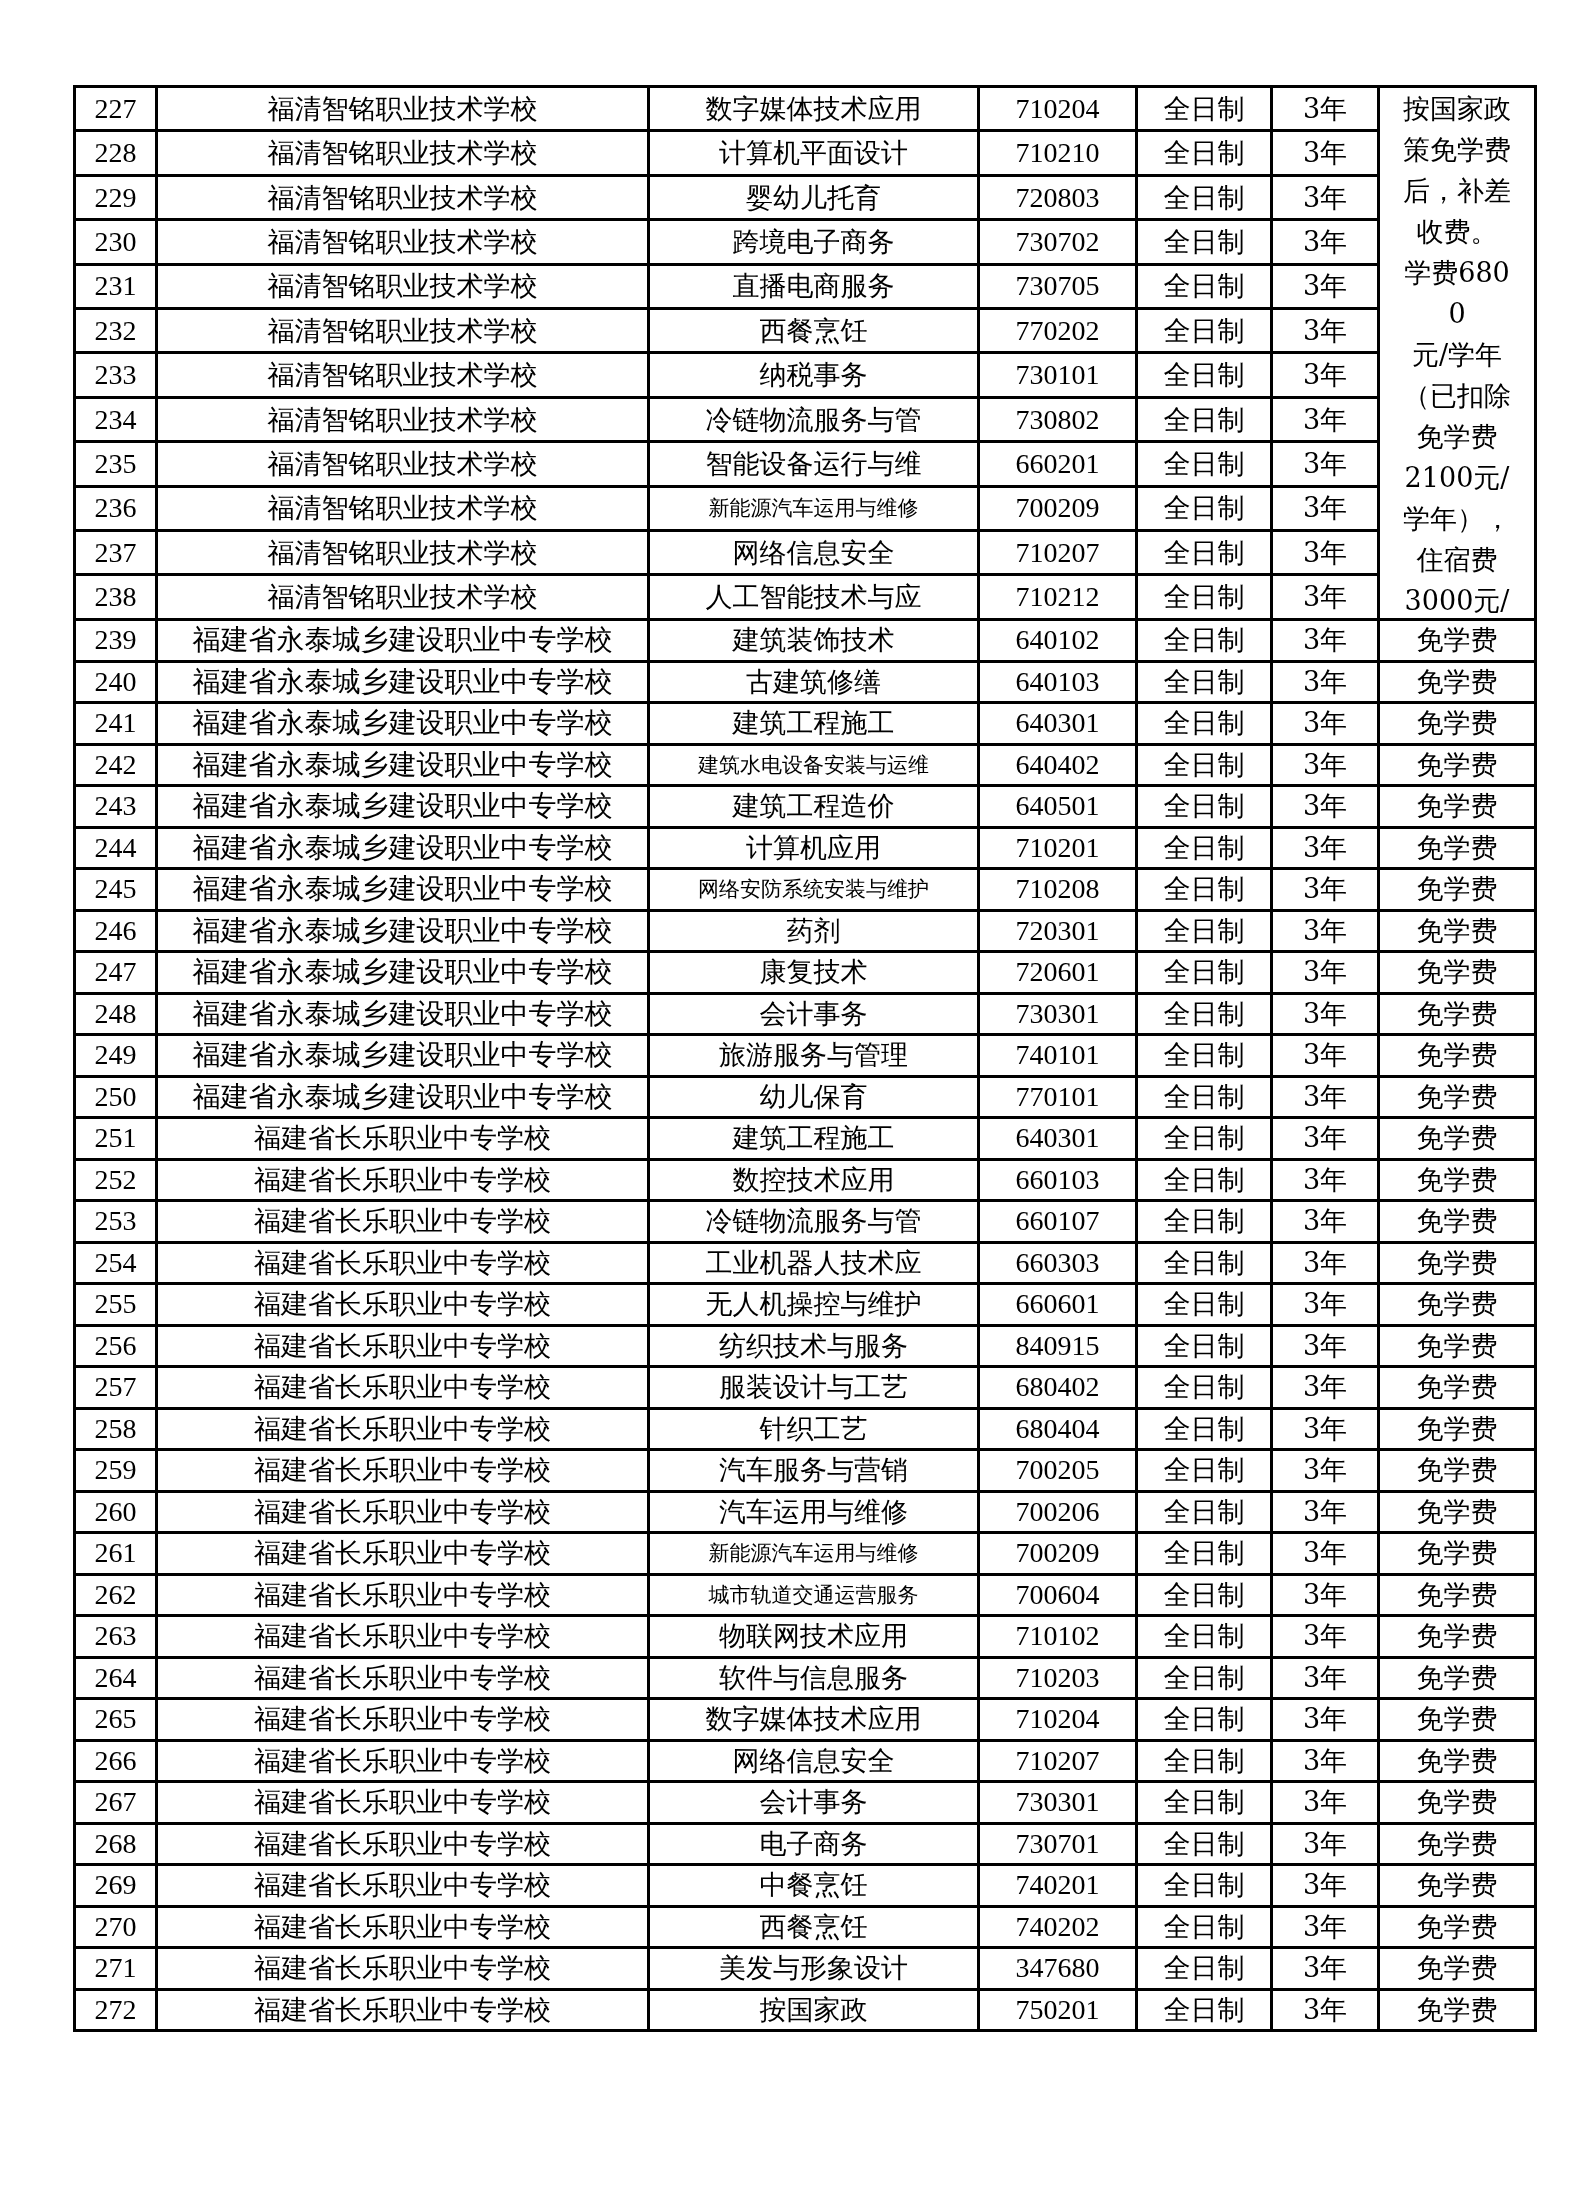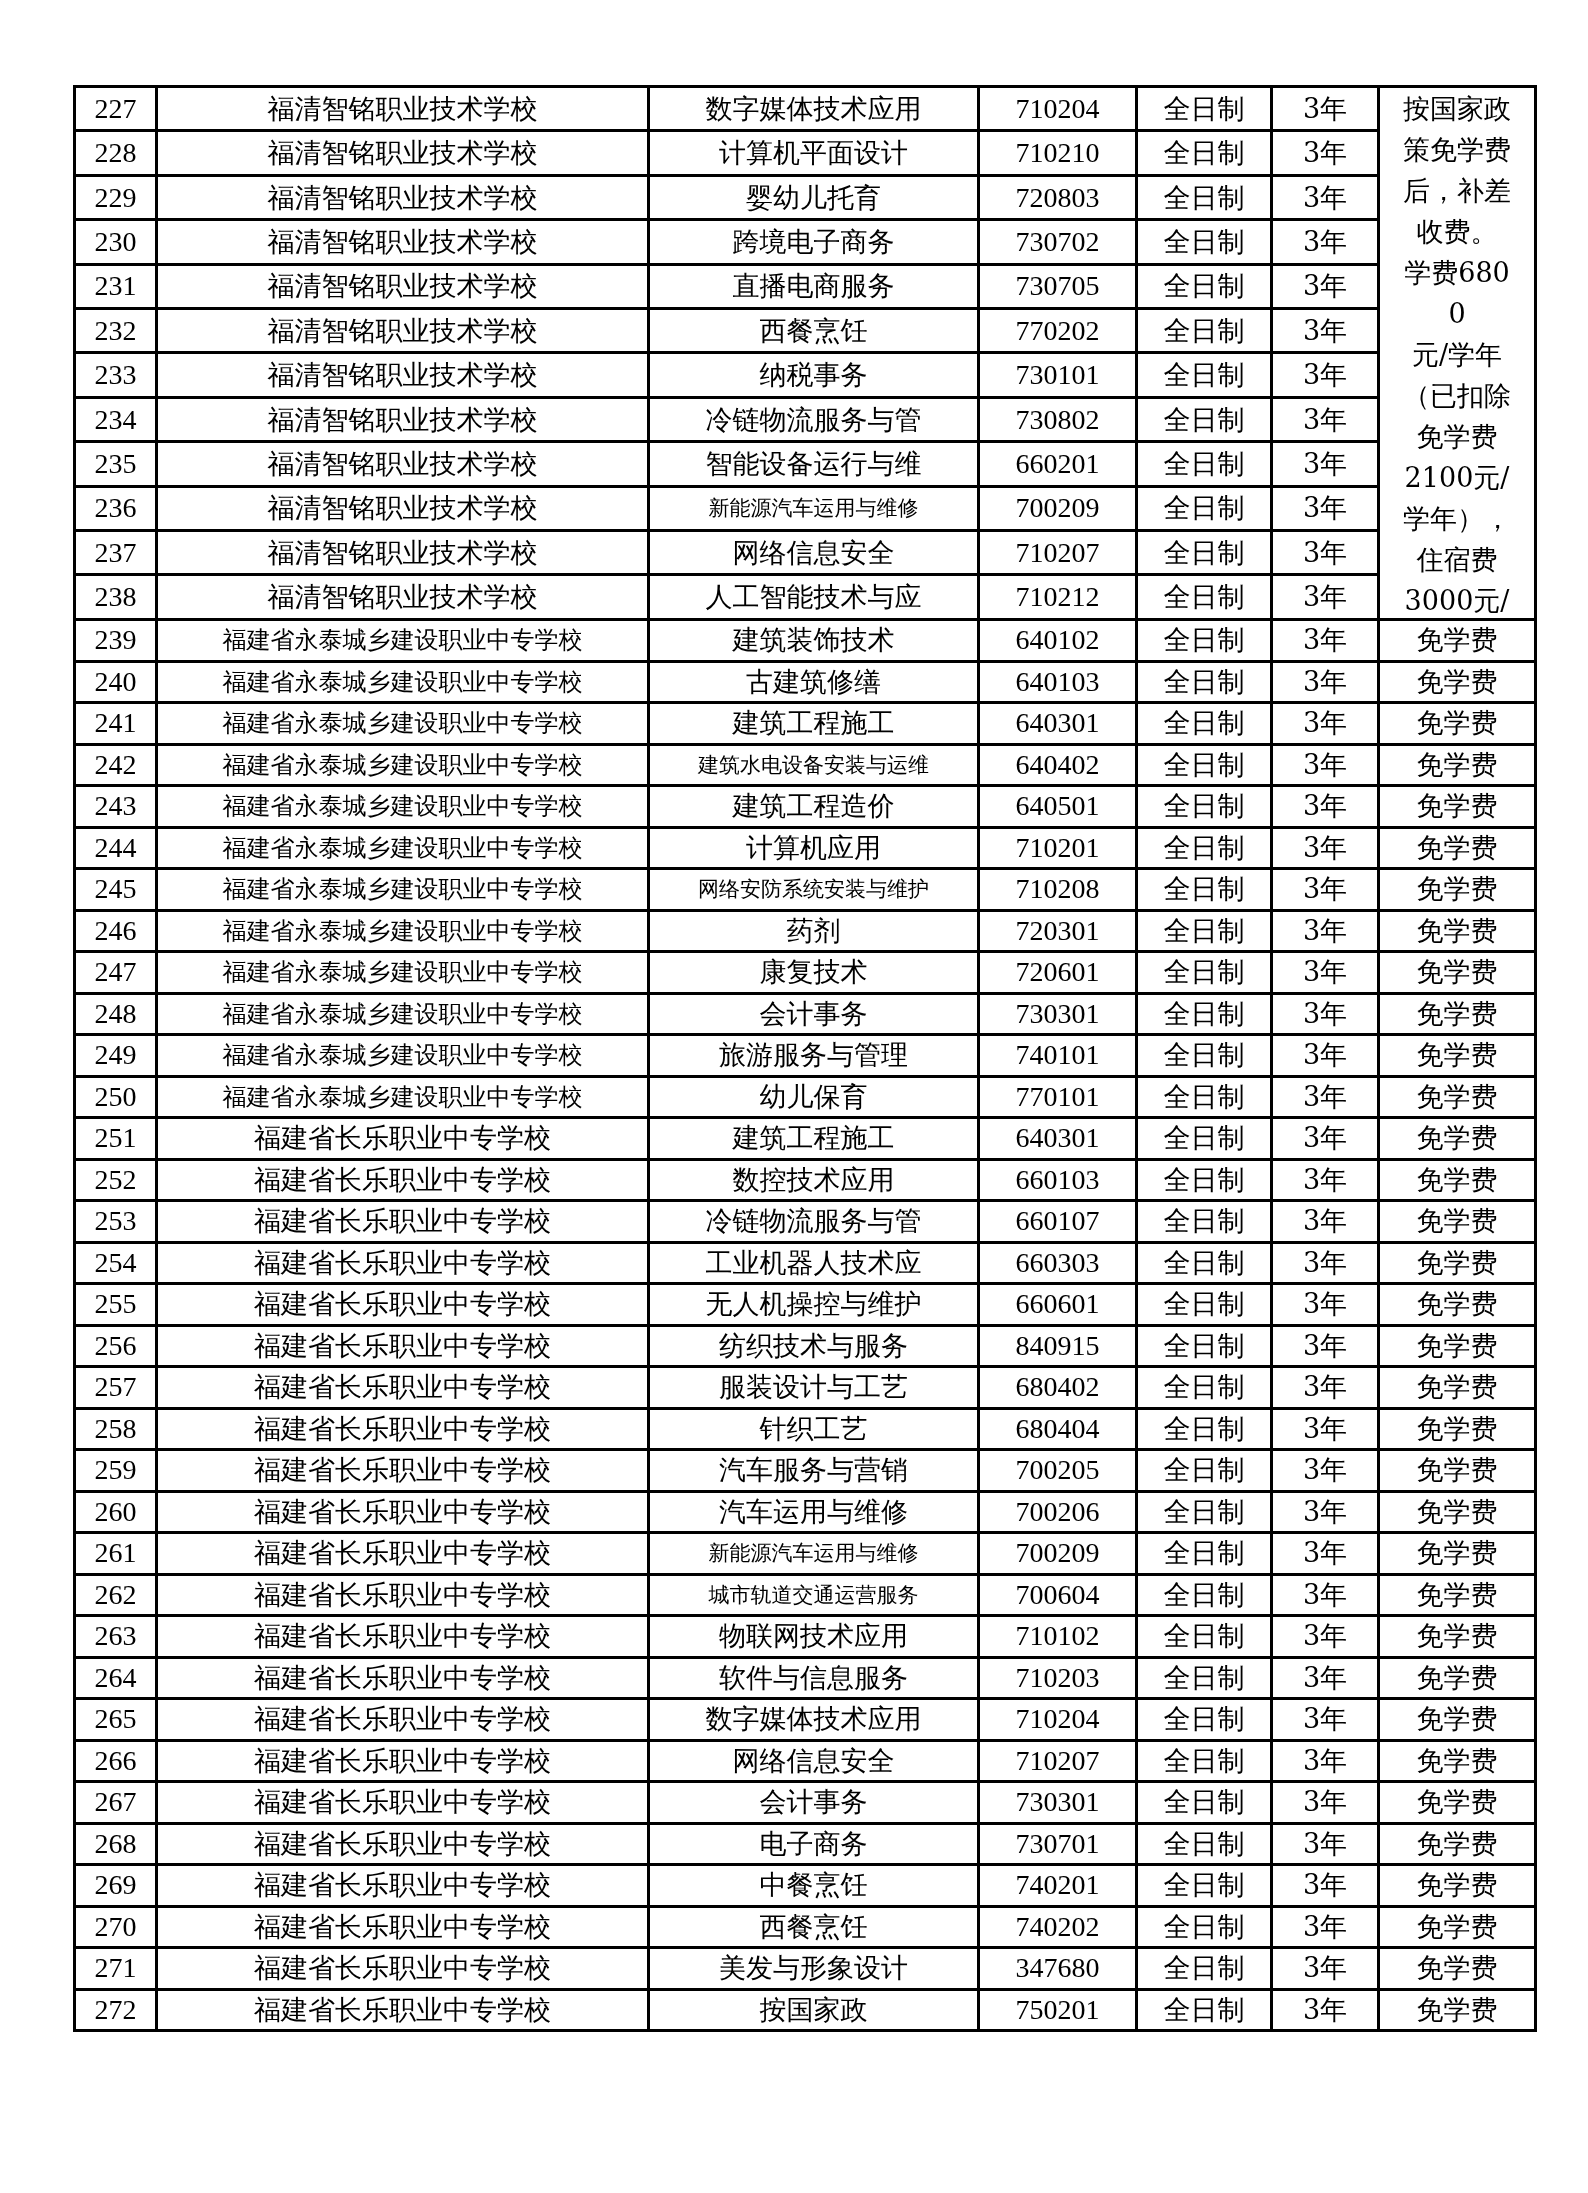--- a/index.html
+++ b/index.html
@@ -4,21 +4,21 @@
 <style>
   html, body { margin: 0; padding: 0; background: #ffffff; }
   body { width: 1588px; height: 2193px; position: relative; overflow: hidden;
          font-family: "DejaVu Serif", "Liberation Serif", serif; color: #000; }
   #tbl { position: absolute; left: 73px; top: 85px; border-collapse: collapse;
          table-layout: fixed; width: 1461px; }
   #tbl td { border: 3px solid #000; padding: 0; height: 38.5px; text-align: center;
             vertical-align: middle; white-space: nowrap; overflow: hidden;
             font-size: 27px; line-height: 38px; }
   #tbl td.num { font-family: "Liberation Serif", "DejaVu Serif", serif; font-size: 28px; }
-  #tbl td.school-sm { font-size: 24px; }
+  #tbl td.school-sm { font-size: 28px; }
   #tbl td.major-sm { font-size: 21px; margin-top: 47px; }
   #tbl td.note { white-space: normal; vertical-align: top; font-size: 27px; line-height: 41px;
                  padding: 0 20px; word-break: break-all; margin-left: 16px; }
   .note-inner { height: 530px; overflow: hidden; }
   .note-line { display: block; text-align: center; }
 </style>
 </head>
 <body>
 
 <table id="tbl">

